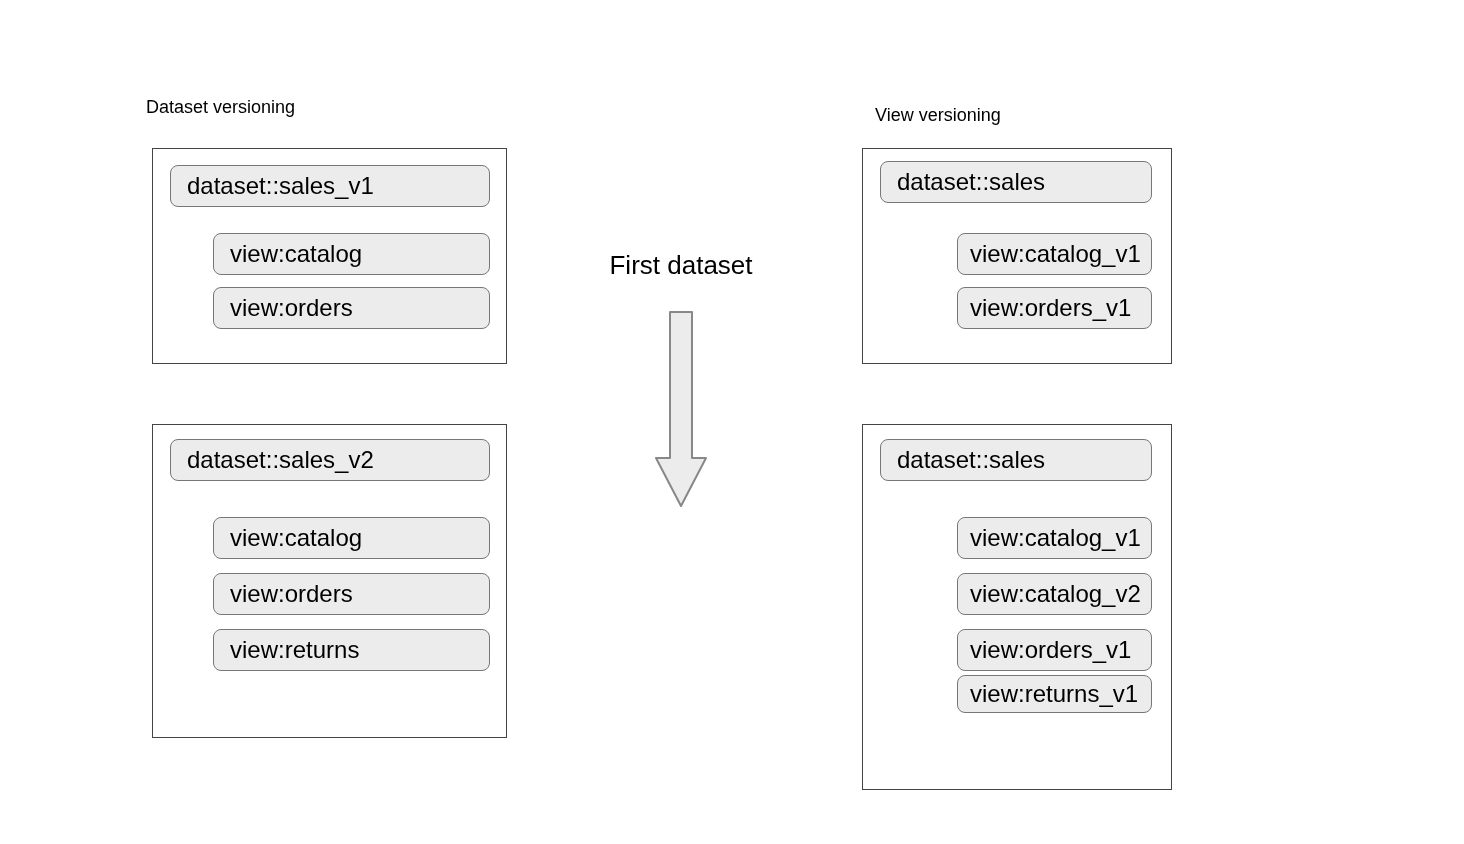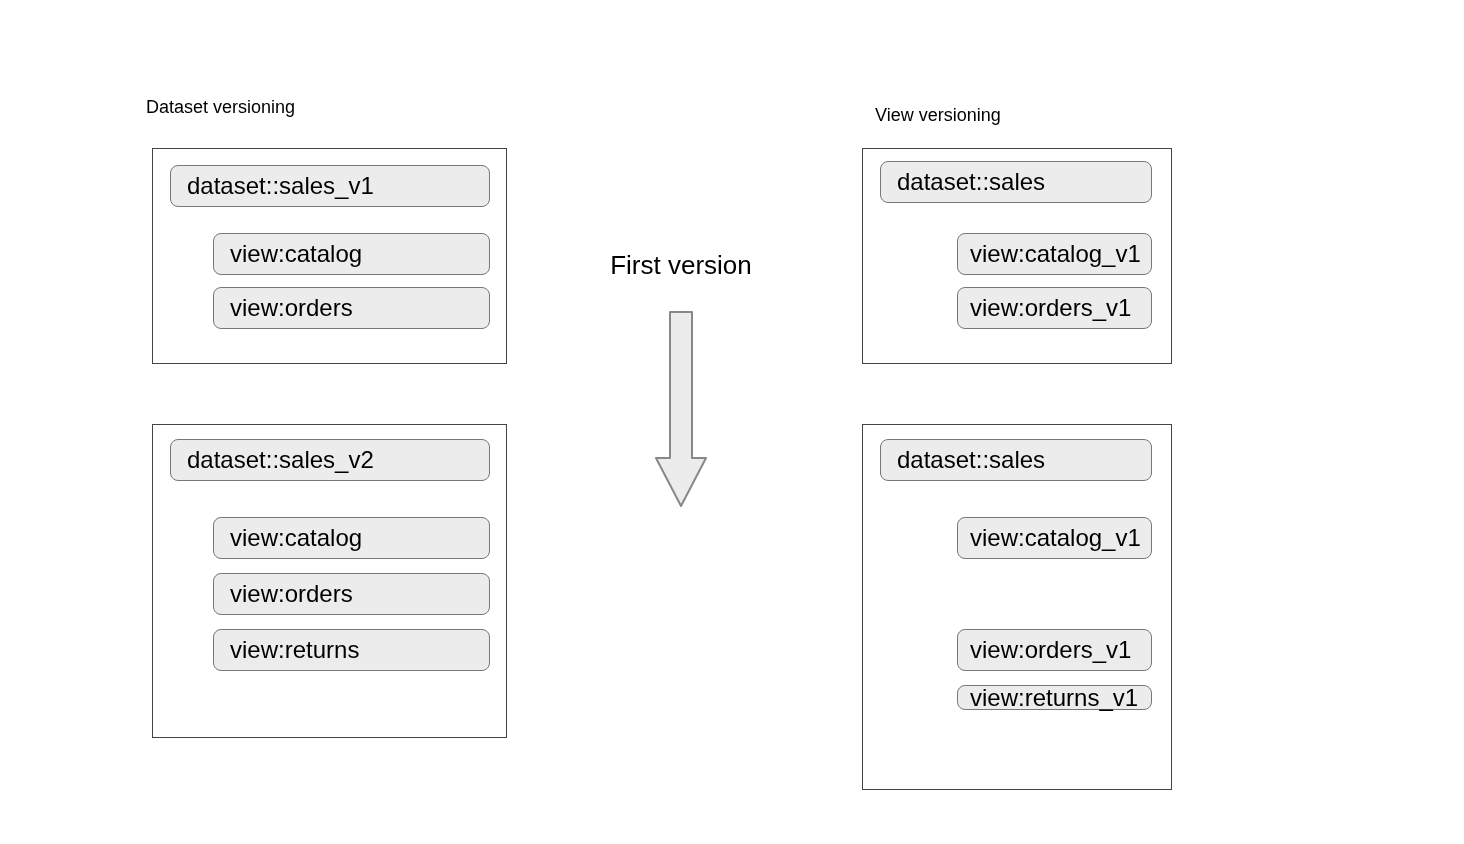--- a/index.html
+++ b/index.html
@@ -48,21 +48,21 @@
 </style>
 </head>
 <body>
 
 <div class="canvas">
 
   <div class="heading" style="left:146px; top:98px;">Dataset versioning</div>
 
   <div class="heading" style="left:875px; top:106px;">View versioning</div>
 
-  <div class="center-label" style="left:561px; top:252px;">First version</div>
+  <div class="center-label" style="left:561px; top:252px;">First dataset</div>
 
 
   <svg class="arrow" style="left:654px; top:310px;" width="54" height="198" viewBox="0 0 54 198">
 
     <path d="M16 2 H38 V148 H52 L27 196 L2 148 H16 Z" fill="#ececec" stroke="#888" stroke-width="2" stroke-linejoin="round"></path>
   </svg>
 
   <div class="panel" style="left:152px; top:148px; width:355px; height:216px;">
     <div class="box" style="left:17px; top:16px; width:320px; height:42px;">dataset::sales_v1</div>
     <div class="box" style="left:60px; top:84px; width:277px; height:42px;">view:catalog</div>
@@ -78,17 +78,18 @@
 
   <div class="panel" style="left:862px; top:148px; width:310px; height:216px;">
     <div class="box" style="left:17px; top:12px; width:272px; height:42px;">dataset::sales</div>
     <div class="box" style="left:94px; top:84px; width:195px; height:42px; padding-left:12px;">view:catalog_v1</div>
     <div class="box" style="left:94px; top:138px; width:195px; height:42px; padding-left:12px;">view:orders_v1</div>
   </div>
 
   <div class="panel" style="left:862px; top:424px; width:310px; height:366px;">
     <div class="box" style="left:17px; top:14px; width:272px; height:42px;">dataset::sales</div>
     <div class="box" style="left:94px; top:92px; width:195px; height:42px; padding-left:12px;">view:catalog_v1</div>
+    <div class="box" style="left:94px; top:148px; width:195px; height:42px; padding-left:12px;">view:catalog_v2</div>
     <div class="box" style="left:94px; top:204px; width:195px; height:42px; padding-left:12px;">view:orders_v1</div>
-    <div class="box" style="left:94px; top:260px; width:195px; height:25px; padding-left:12px;">view:returns_v1</div>
+    <div class="box" style="left:94px; top:250px; width:195px; height:38px; padding-left:12px;">view:returns_v1</div>
   </div>
 
 </div>
 
 </body></html>

